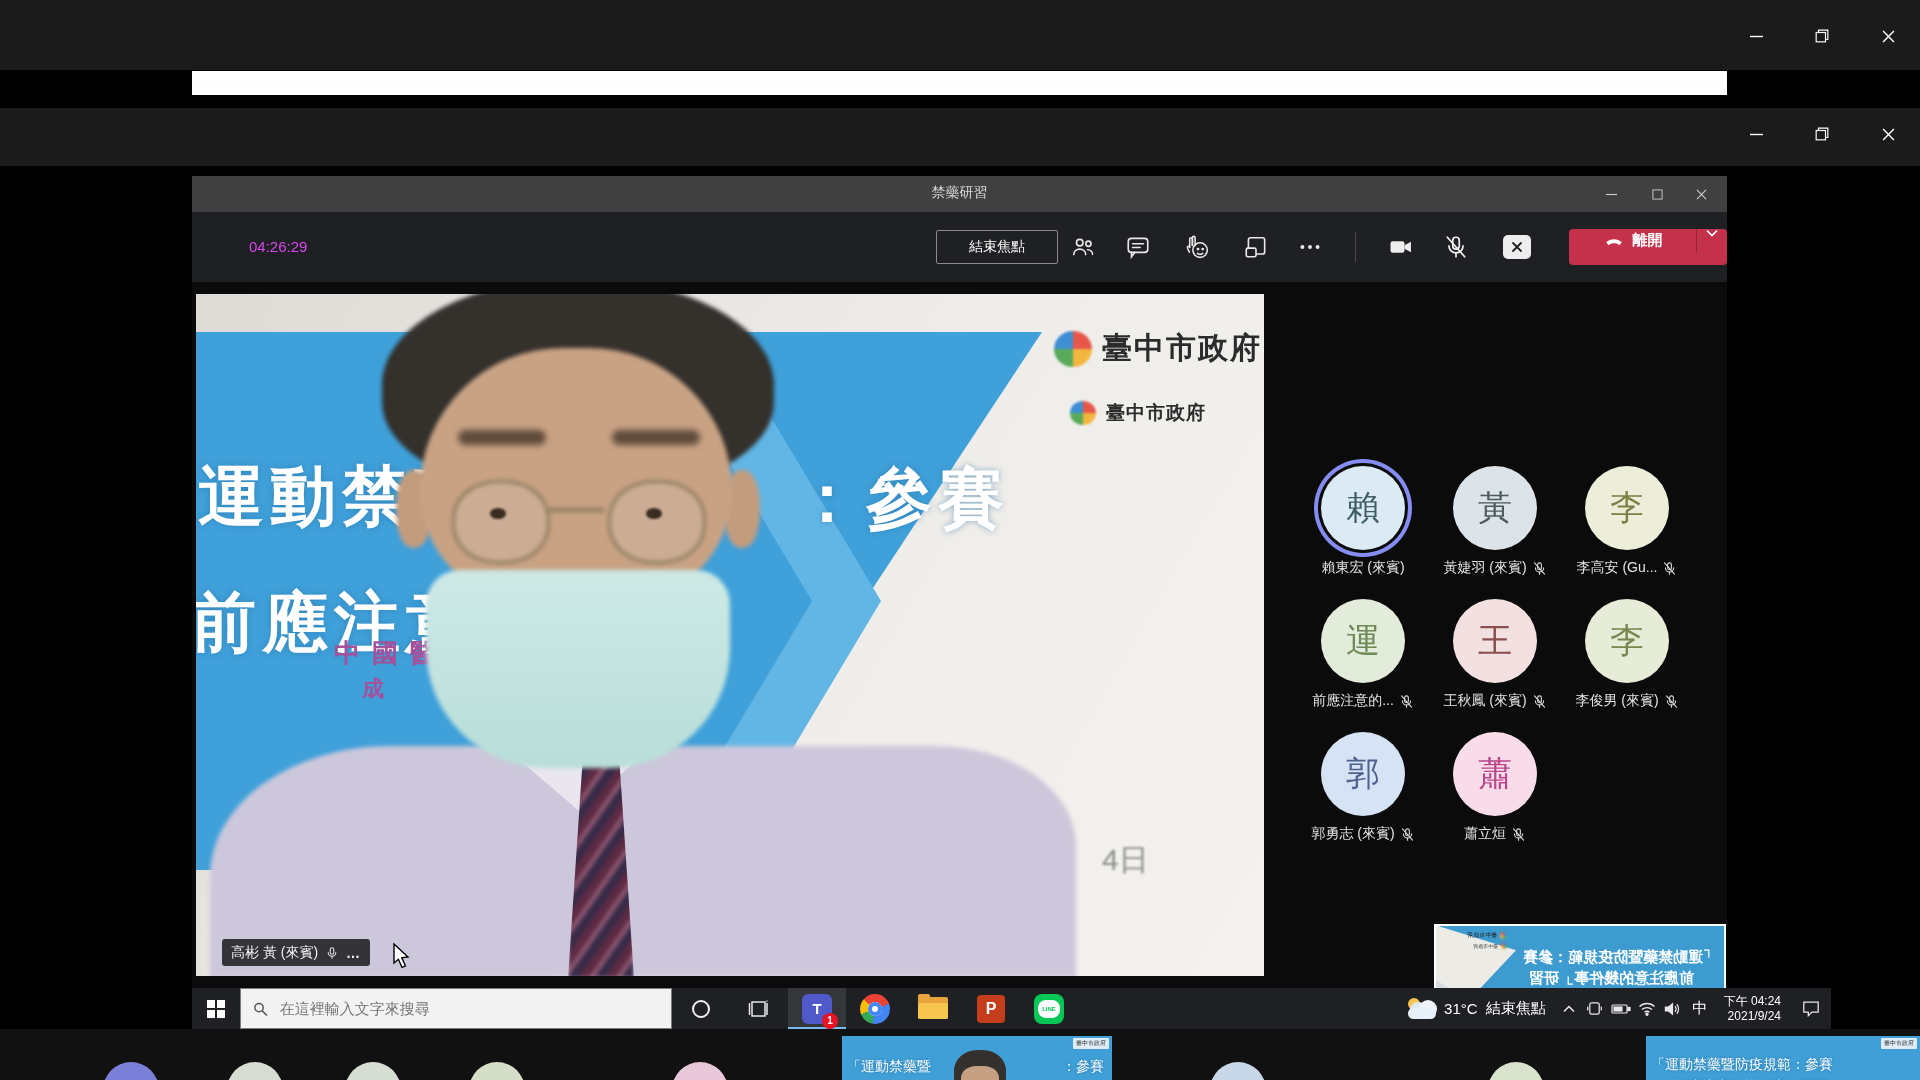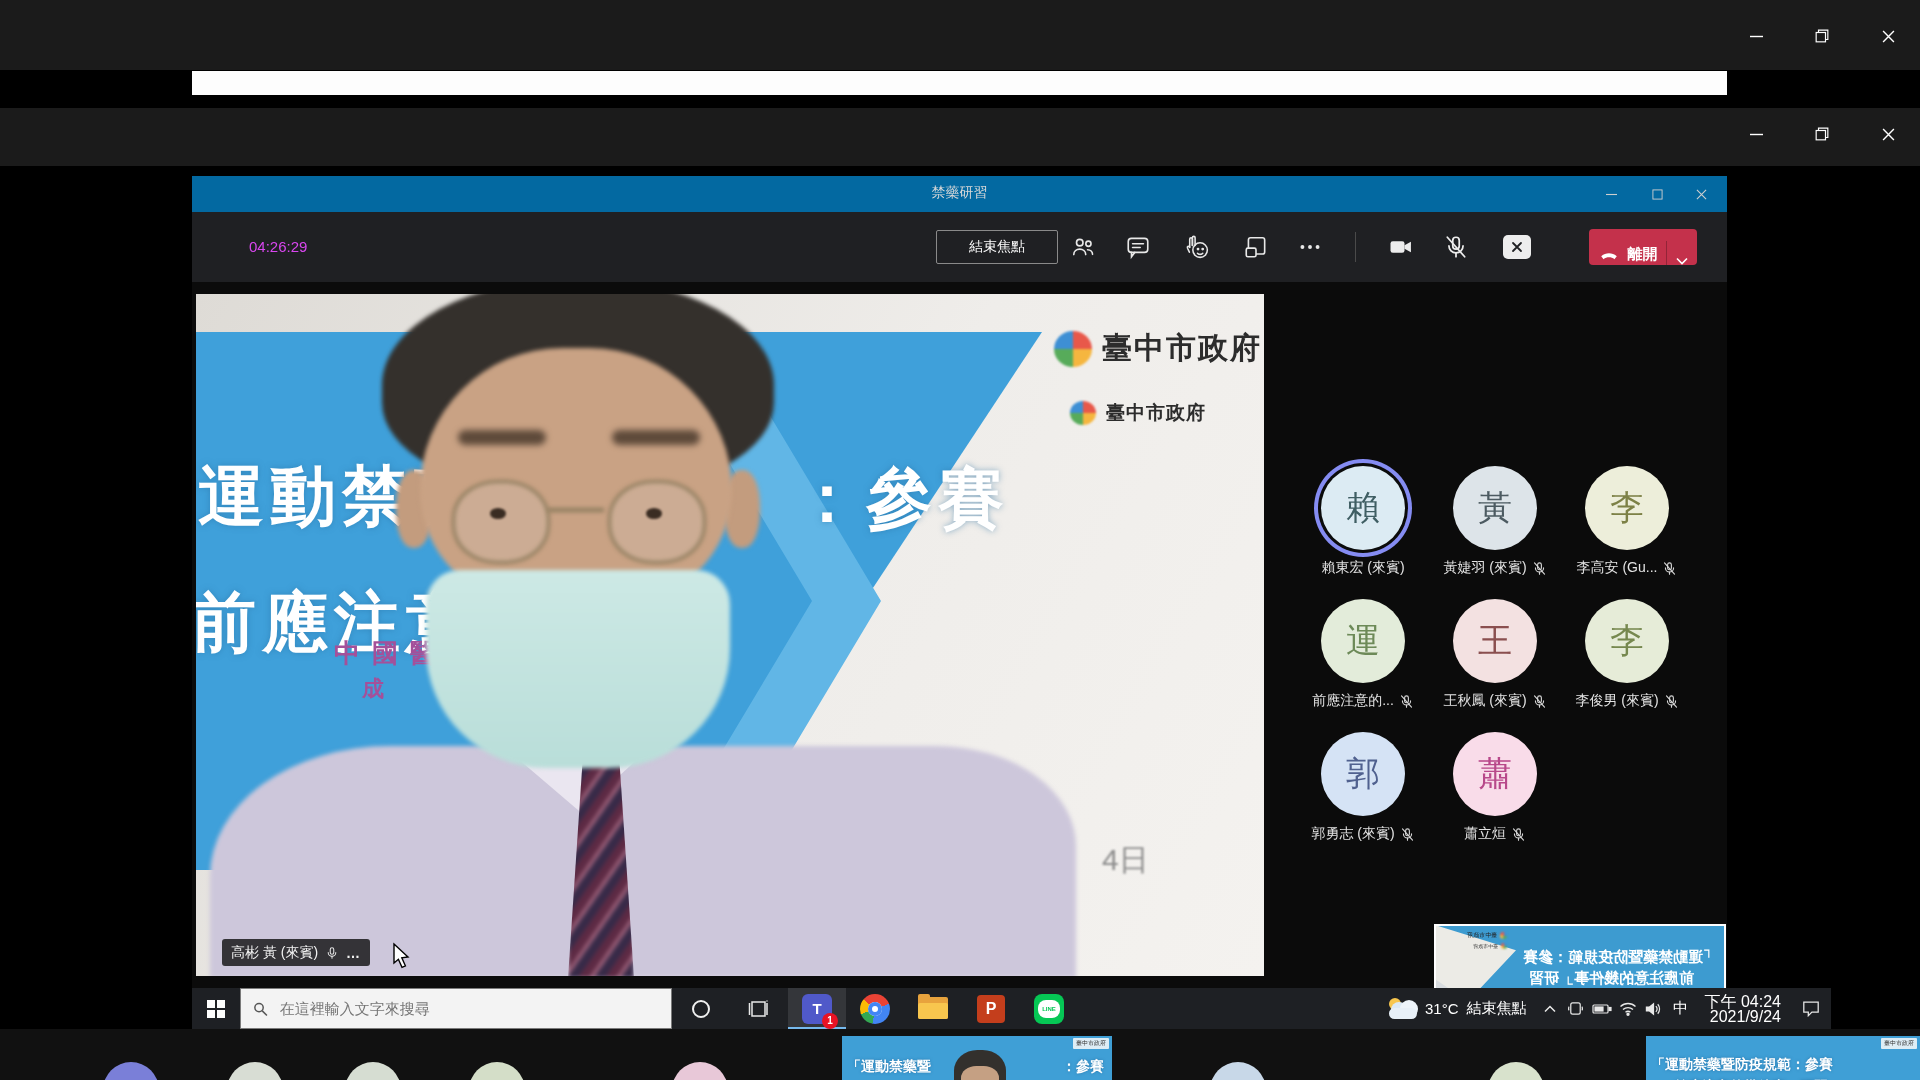--- a/index.html
+++ b/index.html
@@ -5,30 +5,30 @@
   html,body{margin:0;padding:0;background:#000;}
   #canvas{position:relative;width:1920px;height:1080px;background:#000;overflow:hidden;
           font-family:"Liberation Sans","DejaVu Sans",sans-serif;color:#e8e8e8;}
   
   .band{position:absolute;left:0;width:1920px;background:#1b1b1b;}
   .winctrl-row{position:absolute;display:flex;gap:22px;}
   .winbtn{width:44px;height:32px;display:flex;align-items:center;justify-content:center;}
   .white-strip{position:absolute;left:192px;top:71px;width:1535px;height:24px;background:#fdfdfd;}
   
   #teams-window{position:absolute;left:192px;top:176px;width:1535px;height:812px;background:#0b0b0b;}
-  #titlebar{position:absolute;left:0;top:0;width:100%;height:36px;background:#0369a1;}
+  #titlebar{position:absolute;left:0;top:0;width:100%;height:36px;background:#404040;}
   #title{position:absolute;left:50%;top:8px;transform:translateX(-50%);font-size:14px;color:#d9d9d9;}
   .tb-ctrl{position:absolute;top:0;width:40px;height:36px;display:flex;align-items:center;justify-content:center;}
   #meetbar{position:absolute;left:0;top:36px;width:100%;height:70px;background:#1f2023;border-bottom:1px solid #000;}
   #timer{position:absolute;left:57px;top:26px;font-size:15px;color:#d946ef;}
   .pillbtn{position:absolute;left:744px;top:18px;width:122px;height:34px;border:1px solid #8a8a8a;border-radius:2px;
            display:flex;align-items:center;justify-content:center;font-size:14px;color:#fff;background:transparent;}
   .icbtn{position:absolute;top:14px;width:44px;height:42px;display:flex;align-items:center;justify-content:center;}
   #bar-divider{position:absolute;left:1163px;top:20px;width:1px;height:30px;background:#4a4a4a;}
-  #leave-btn{position:absolute;left:1377px;top:17px;width:108px;height:36px;border-radius:4px;display:flex;align-items:flex-end;color:#fff;margin-left:20px;}
+  #leave-btn{position:absolute;left:1377px;top:17px;width:158px;height:36px;border-radius:4px;display:flex;align-items:flex-start;color:#fff;}
   #leave-btn .lv-main{flex:1;display:flex;align-items:center;justify-content:center;gap:8px;font-size:15px;font-weight:bold;}
   #leave-btn .lv-sep{width:1px;height:24px;background:rgba(0,0,0,0.25);}
   #leave-btn .lv-arrow{width:30px;display:flex;align-items:center;justify-content:center;}
   
   #stage{position:absolute;left:0;top:106px;width:1535px;height:706px;background:#0b0b0b;}
   #video{position:absolute;left:4px;top:12px;width:1068px;height:682px;overflow:hidden;
          background:linear-gradient(120deg,#dedbd6 0%,#efedea 55%,#f4f2ef 100%);}
   #slide{position:absolute;left:0;top:38px;width:846px;height:538px;background:#3fa0da;
          clip-path:polygon(0 0,100% 0,58% 100%,0 100%);}
   #slide-chevron{position:absolute;left:455px;top:38px;width:230px;height:538px;background:#61b6e6;
@@ -106,27 +106,27 @@
             font-size:6px;font-weight:bold;color:#06c755;}
   #tb-right{margin-left:auto;display:flex;align-items:center;height:41px;}
   #weather{display:flex;align-items:center;gap:8px;padding:0 10px;font-size:15px;color:#fff;}
   .cloud{position:relative;width:30px;height:18px;}
   .cloud .sun{position:absolute;left:2px;top:-2px;width:12px;height:12px;border-radius:50%;background:#f8c64e;}
   .cloud .c1{position:absolute;left:4px;top:2px;width:16px;height:16px;border-radius:50%;background:#dce9f5;}
   .cloud .c2{position:absolute;left:13px;top:0;width:18px;height:18px;border-radius:50%;background:#eef4fa;}
   .cloud .c3{position:absolute;left:2px;top:8px;width:28px;height:11px;border-radius:8px;background:#e8f0f8;}
   .tray-ic{width:26px;height:41px;display:flex;align-items:center;justify-content:center;}
   #ime{font-size:15px;color:#fff;width:28px;text-align:center;}
-  #clock{font-size:16px;color:#fff;text-align:right;line-height:15px;padding:0 10px;}
+  #clock{font-size:12px;color:#fff;text-align:right;line-height:15px;padding:0 10px;}
   #action-center{width:40px;height:41px;display:flex;align-items:center;justify-content:center;}
   
   #bottom-strip{position:absolute;left:0;top:1029px;width:1920px;height:51px;background:#111;overflow:hidden;}
   .strip-circle{position:absolute;top:33px;width:56px;height:56px;border-radius:50%;}
   .strip-thumb{position:absolute;top:7px;height:60px;background:#3f9fd6;overflow:hidden;}
-  .strip-txt{position:absolute;color:#fff;font-weight:bold;font-size:14px;white-space:nowrap;text-shadow:0 0 3px rgba(30,90,140,.6);}
+  .strip-txt{position:absolute;color:#fff;font-weight:normal;font-size:14px;white-space:nowrap;text-shadow:0 0 3px rgba(30,90,140,.6);}
   .strip-logos{position:absolute;right:3px;top:2px;font-size:6px;color:#333;background:rgba(250,250,250,.85);padding:1px 3px;border-radius:1px;white-space:nowrap;}
   .cursor-svg{position:absolute;}
 </style>
 </head>
 <body>
 
 <div id="canvas">
 
   <div class="band" style="top:0;height:70px;"></div>
   <div class="winctrl-row" style="right:10px;top:20px;">

